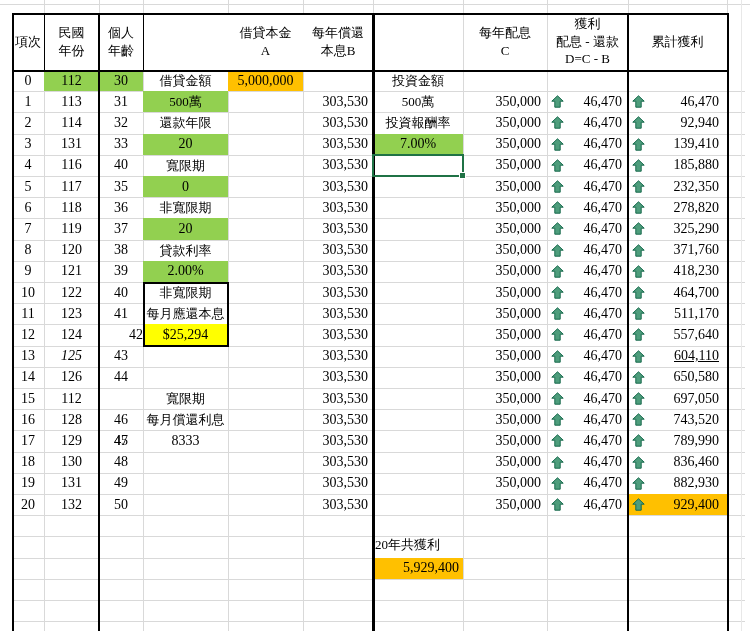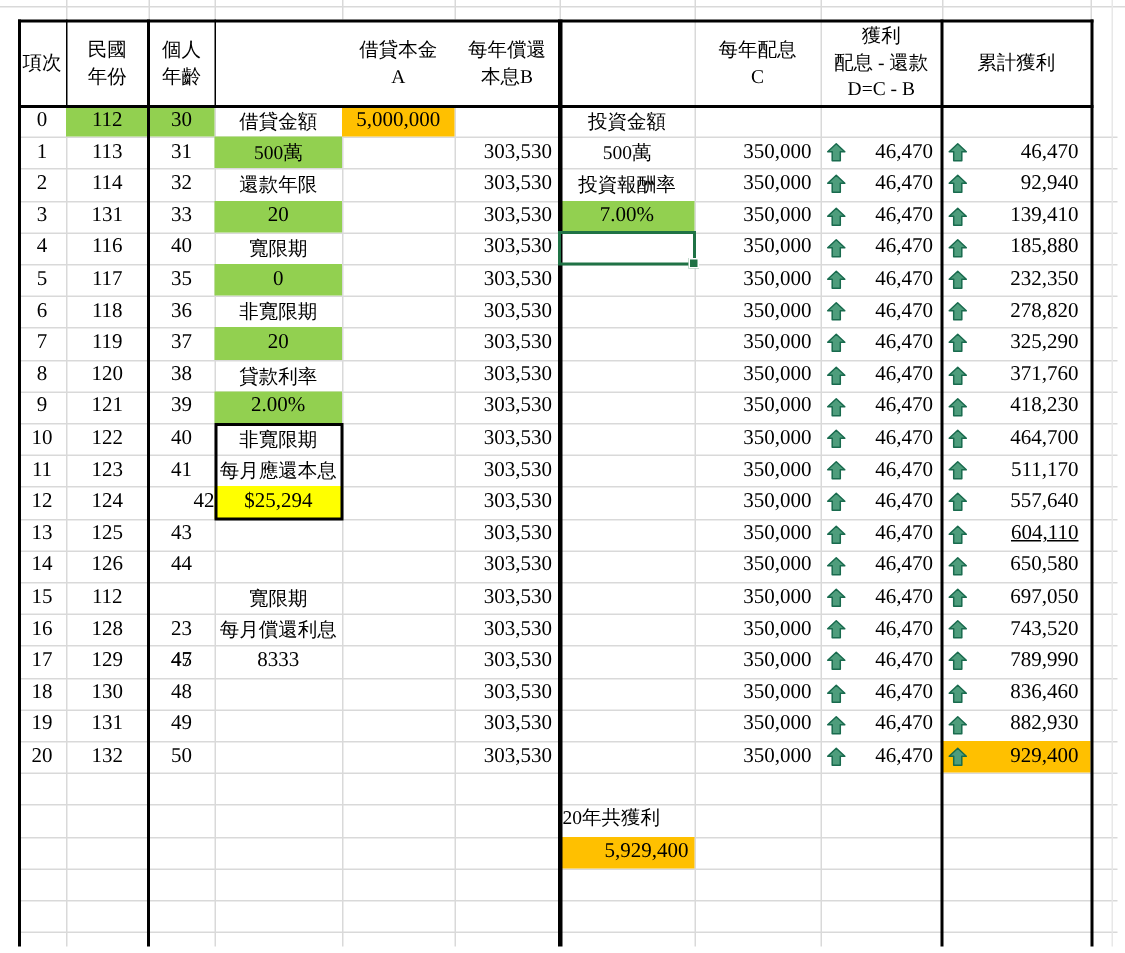--- a/index.html
+++ b/index.html
@@ -343,21 +343,21 @@
         </svg>
         <span class="arrnum">46,470</span>
       </div>
       <div class="cell al-right" style="left: 628px; width: 99px; top: 324.4px; height: 21.2px; padding-right: 8px; padding-left: 4px;">
         <svg class="arr" width="13" height="13" viewBox="0 0 13 13">
           <path d="M6.5 0.8 L12.2 6.2 L9.2 6.2 L9.2 12.2 L3.8 12.2 L3.8 6.2 L0.8 6.2 Z" fill="#4E9D7C" stroke="#196B4E" stroke-width="1" stroke-linejoin="round"></path>
         </svg>
         <span class="arrnum">557,640</span>
       </div>
       <div class="cell al-center" style="left: 12px; width: 32px; top: 345.6px; height: 21.2px;">13</div>
-      <div class="cell al-center" style="left: 44px; width: 55px; top: 345.6px; height: 21.2px;">125</div>
+      <div class="cell al-center" style="left: 44px; width: 55px; top: 345.6px; height: 21.2px; font-style: italic;">125</div>
       <div class="cell al-center" style="left: 99px; width: 44px; top: 345.6px; height: 21.2px;">43</div>
       <div class="cell al-center cjk" style="left: 143px; width: 85px; top: 345.6px; height: 21.2px;"></div>
       <div class="cell al-center" style="left: 228px; width: 75px; top: 345.6px; height: 21.2px;"></div>
       <div class="cell al-right" style="left: 303px; width: 70px; top: 345.6px; height: 21.2px; padding-right: 5px;">303,530</div>
       <div class="cell al-center cjk" style="left: 373px; width: 90px; top: 345.6px; height: 21.2px;"></div>
       <div class="cell al-right" style="left: 463px; width: 84px; top: 345.6px; height: 21.2px; padding-right: 6px;">350,000</div>
       <div class="cell al-right" style="left: 547px; width: 81px; top: 345.6px; height: 21.2px; padding-right: 6px; padding-left: 4px;">
         <svg class="arr" width="13" height="13" viewBox="0 0 13 13">
           <path d="M6.5 0.8 L12.2 6.2 L9.2 6.2 L9.2 12.2 L3.8 12.2 L3.8 6.2 L0.8 6.2 Z" fill="#4E9D7C" stroke="#196B4E" stroke-width="1" stroke-linejoin="round"></path>
         </svg>
@@ -404,21 +404,21 @@
         <span class="arrnum">46,470</span>
       </div>
       <div class="cell al-right" style="left: 628px; width: 99px; top: 388px; height: 21.2px; padding-right: 8px; padding-left: 4px;">
         <svg class="arr" width="13" height="13" viewBox="0 0 13 13">
           <path d="M6.5 0.8 L12.2 6.2 L9.2 6.2 L9.2 12.2 L3.8 12.2 L3.8 6.2 L0.8 6.2 Z" fill="#4E9D7C" stroke="#196B4E" stroke-width="1" stroke-linejoin="round"></path>
         </svg>
         <span class="arrnum">697,050</span>
       </div>
       <div class="cell al-center" style="left: 12px; width: 32px; top: 409.2px; height: 21.2px;">16</div>
       <div class="cell al-center" style="left: 44px; width: 55px; top: 409.2px; height: 21.2px;">128</div>
-      <div class="cell al-center" style="left: 99px; width: 44px; top: 409.2px; height: 21.2px;">23</div>
+      <div class="cell al-center" style="left: 99px; width: 44px; top: 409.2px; height: 21.2px;">46</div>
       <div class="cell al-center cjk" style="left: 143px; width: 85px; top: 409.2px; height: 21.2px;">每月償還利息</div>
       <div class="cell al-center" style="left: 228px; width: 75px; top: 409.2px; height: 21.2px;"></div>
       <div class="cell al-right" style="left: 303px; width: 70px; top: 409.2px; height: 21.2px; padding-right: 5px;">303,530</div>
       <div class="cell al-center cjk" style="left: 373px; width: 90px; top: 409.2px; height: 21.2px;"></div>
       <div class="cell al-right" style="left: 463px; width: 84px; top: 409.2px; height: 21.2px; padding-right: 6px;">350,000</div>
       <div class="cell al-right" style="left: 547px; width: 81px; top: 409.2px; height: 21.2px; padding-right: 6px; padding-left: 4px;">
         <svg class="arr" width="13" height="13" viewBox="0 0 13 13">
           <path d="M6.5 0.8 L12.2 6.2 L9.2 6.2 L9.2 12.2 L3.8 12.2 L3.8 6.2 L0.8 6.2 Z" fill="#4E9D7C" stroke="#196B4E" stroke-width="1" stroke-linejoin="round"></path>
         </svg>
         <span class="arrnum">46,470</span>

